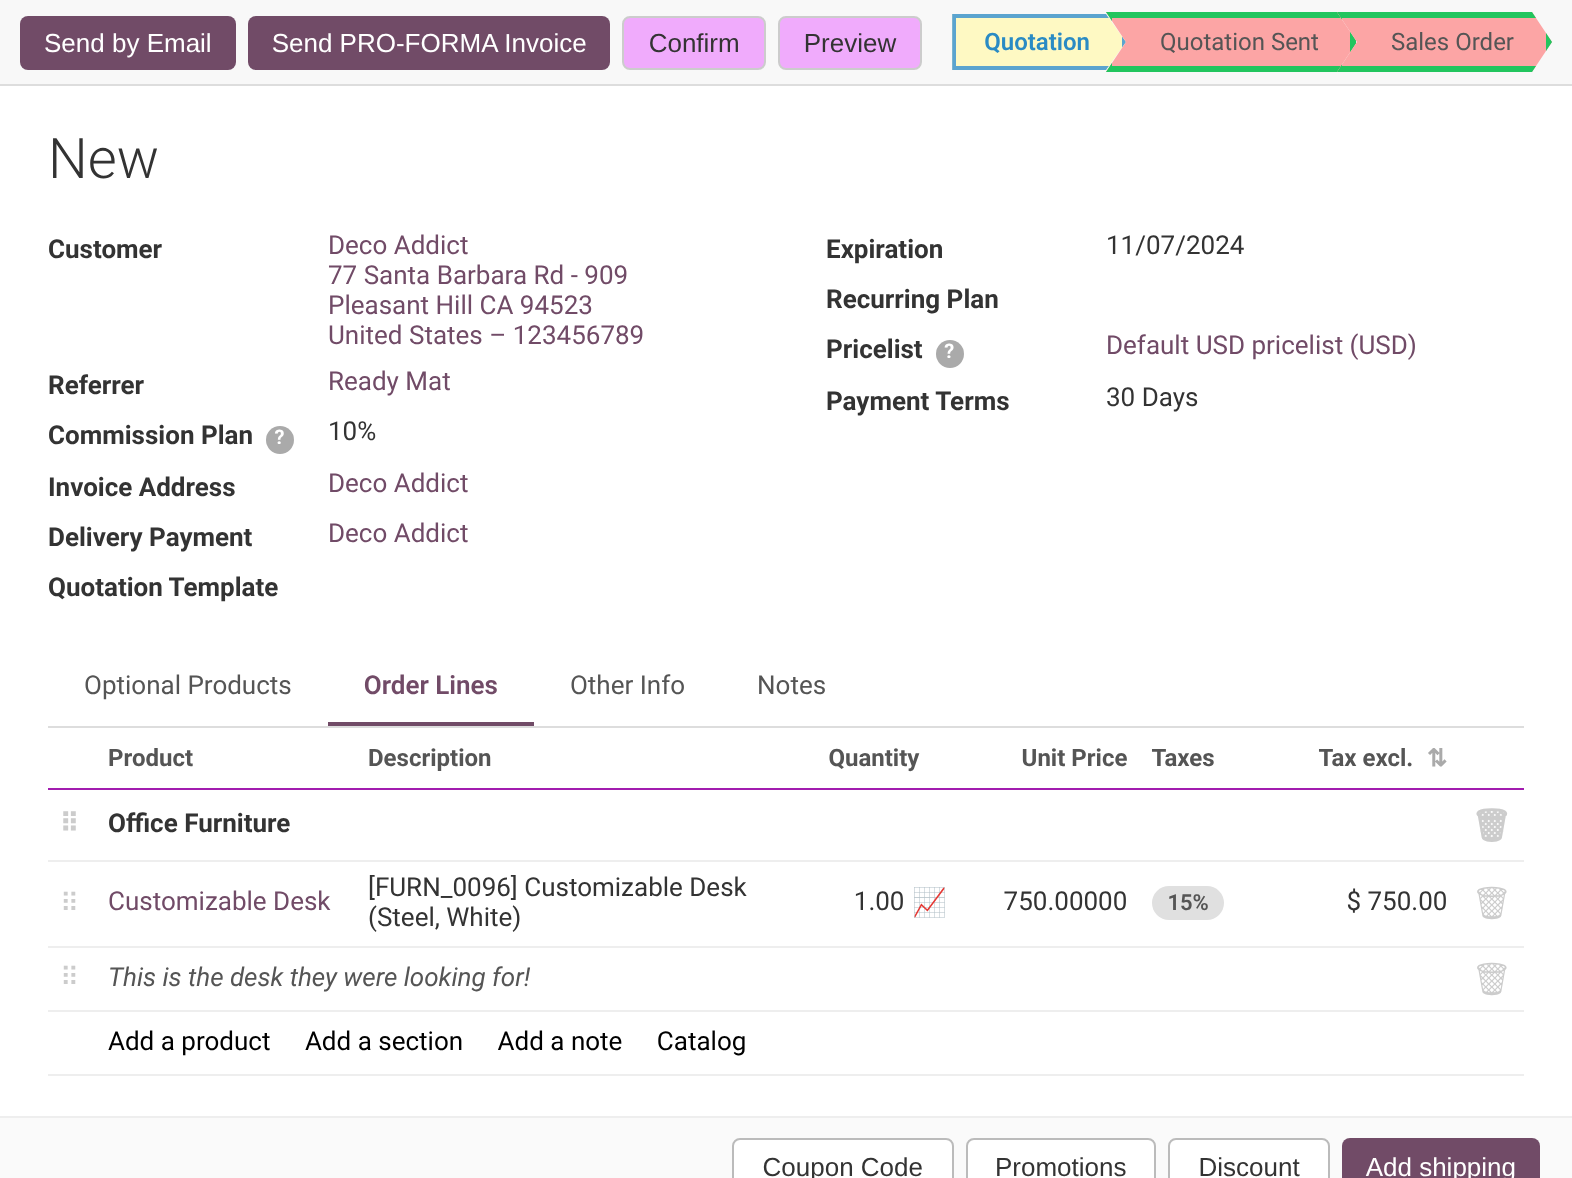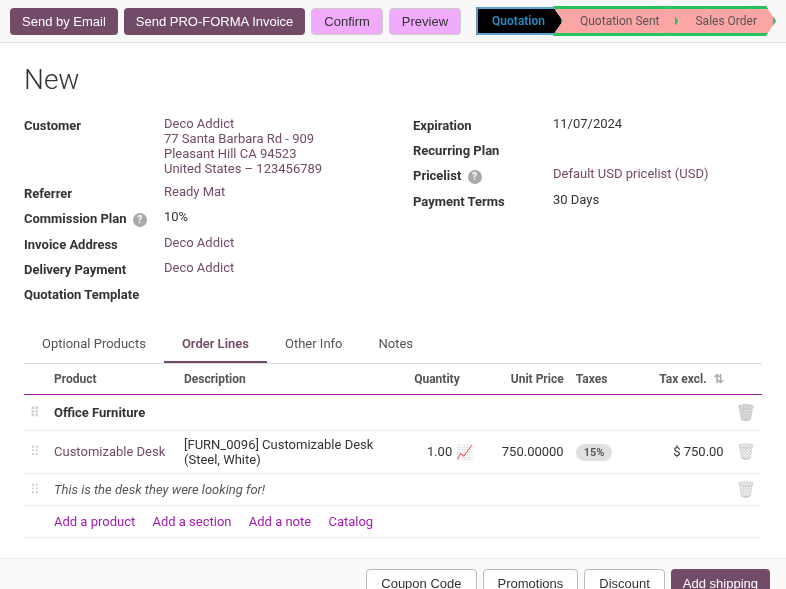--- a/index.html
+++ b/index.html
@@ -7,21 +7,21 @@
 
     
     .toolbar { display: flex; align-items: center; padding: 6px 10px; background: #f8f8f8; border-bottom: 1px solid #ddd; gap: 6px; }
     .btn-primary { background: #714b67; color: #fff; border: none; padding: 6px 12px; border-radius: 4px; cursor: pointer; font-size: 13px; font-weight: 500; }
     .btn-secondary { background: #f0abfc; color: #333; border: 1px solid #ccc; padding: 5px 12px; border-radius: 4px; cursor: pointer; font-size: 13px; }
 
     
     .status-bar { display: flex; align-items: center; margin-left: auto; }
     .status-step { padding: 5px 16px 5px 24px; font-size: 12px; color: #555; background: #fca5a5; border: 3px solid #22c55e; position: relative; clip-path: polygon(0 0, calc(100% - 10px) 0, 100% 50%, calc(100% - 10px) 100%, 0 100%, 10px 50%); margin-left: -10px; }
     .status-step:first-child { clip-path: polygon(0 0, calc(100% - 10px) 0, 100% 50%, calc(100% - 10px) 100%, 0 100%); margin-left: 0; padding-left: 14px; }
-    .status-step.active { background: #000000; border: 2px solid #5ba4cf; color: #2a8bc4; font-weight: 600; }
+    .status-step.active { background: #fef9c3; border: 2px solid #5ba4cf; color: #2a8bc4; font-weight: 600; }
 
     
     .main { padding: 20px 24px; }
     .page-title { font-size: 28px; font-weight: 300; color: #333; margin-bottom: 20px; }
 
     
     .form-grid { display: grid; grid-template-columns: 1fr 1fr; gap: 0 40px; margin-bottom: 16px; }
     .field-row { display: flex; align-items: flex-start; margin-bottom: 8px; }
     .field-label { font-weight: 700; min-width: 140px; color: #333; padding-top: 2px; font-size: 13px; }
     .field-value { color: #333; font-size: 13px; }
@@ -58,21 +58,21 @@
 
     .qty-value { display: flex; align-items: center; gap: 4px; justify-content: flex-end; }
     .chart-icon { color: #5ba4cf; font-size: 14px; cursor: pointer; }
 
     .tax-badge { background: #e0e0e0; color: #555; border-radius: 10px; padding: 2px 8px; font-size: 11px; font-weight: 600; }
 
     .italic-note { font-style: italic; color: #555; }
 
     
     .add-row td { padding: 8px 6px; }
-    .add-link { color: #a21caf; cursor: pointer; text-decoration: none; margin-right: 14px; font-size: 13px; }
+    .add-link { color: #000000; cursor: pointer; text-decoration: none; margin-right: 14px; font-size: 13px; }
 
     
     .bottom-bar { display: flex; justify-content: flex-end; gap: 6px; padding: 10px 16px; border-top: 1px solid #eee; background: #fafafa; }
     .btn-outline { background: #fff; color: #333; border: 1px solid #bbb; padding: 6px 14px; border-radius: 4px; cursor: pointer; font-size: 13px; }
 
     .col-drag { width: 24px; }
     .col-product { width: 130px; }
     .col-desc { }
     .col-qty { width: 80px; text-align: right; }
     .col-unitprice { width: 90px; text-align: right; }

